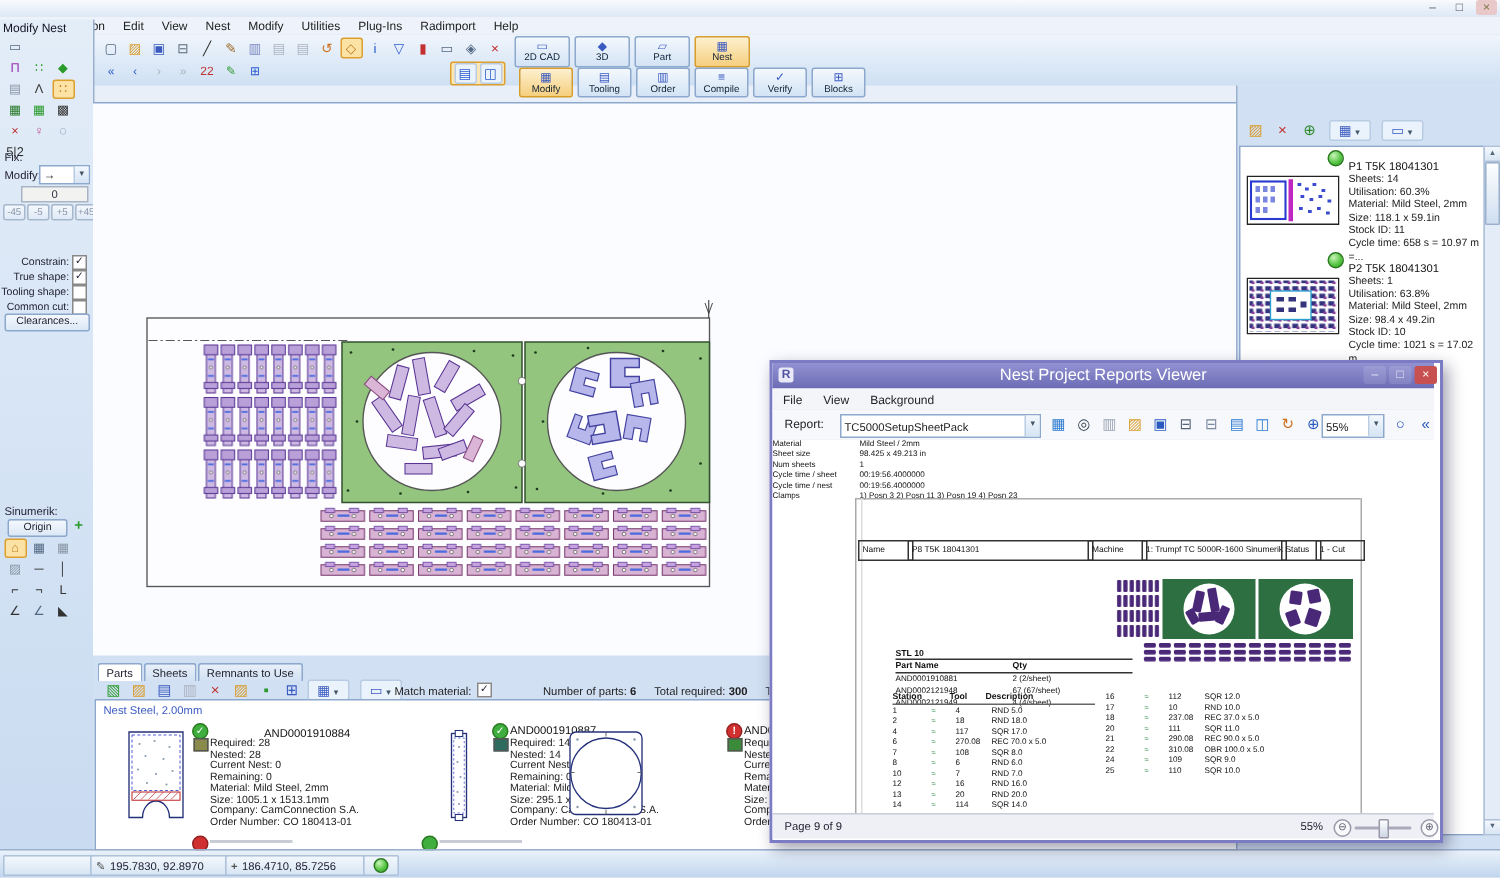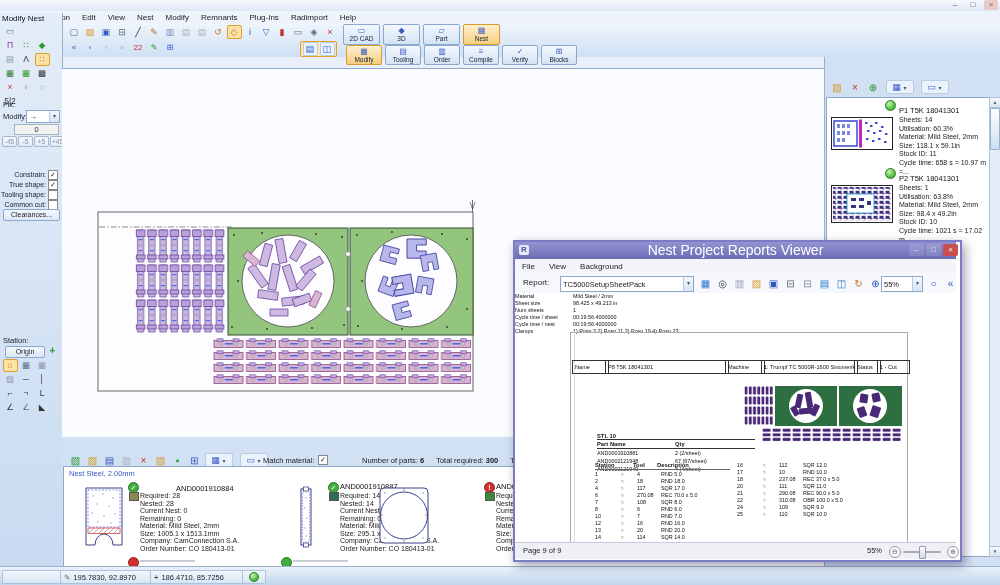--- a/index.html
+++ b/index.html
@@ -72,21 +72,21 @@
   .pname{font-size:7.5px;color:#111;}
   
   .statusbar{left:0;top:566px;width:1000px;height:19px;background:linear-gradient(#eaf2fb,#bed4ec);
     border-top:1px solid #9ab0cc;font-size:7.5px;color:#223;}
   .sseg{position:absolute;top:3px;height:12px;border:1px solid #aec2da;border-radius:1px;
     display:flex;align-items:center;gap:3px;padding:0 3px;background:linear-gradient(#f2f7fc,#d8e6f4);}
   
   .dialog{left:513px;top:240px;width:445px;height:318px;background:#fff;border:2px solid #7c7cc4;
     box-shadow:3px 4px 10px rgba(20,20,60,0.4);}
   .dtitle{left:0;top:0;width:441px;height:17px;background:linear-gradient(#9292d2,#6c6cb6);
-    color:#fff;font-size:14px;line-height:17px;text-align:center;}
+    color:#fff;font-size:11px;line-height:17px;text-align:center;}
   .dico{left:4px;top:3px;width:10px;height:10px;background:#e8e8f8;border-radius:2px;color:#5050a0;
     font-size:8px;line-height:10px;text-align:center;font-weight:bold;}
   .dbtns{right:2px;top:2px;display:flex;gap:2px;}
   .dbtns span{width:15px;height:12px;font-size:8px;line-height:12px;text-align:center;color:#e8e8f8;
     background:rgba(255,255,255,0.12);border-radius:2px;}
   .dbtns .close{background:#c75050;color:#fff;}
   .dmenu{left:0;top:17px;width:441px;height:14px;background:#f4f5f9;border-bottom:1px solid #dcdfe8;
     display:flex;align-items:center;font-size:8px;}
   .dmenu span{padding:0 7px;}
   .dtool{left:0;top:31px;width:441px;height:20px;background:#f7f8fb;border-bottom:1px solid #d4d8e2;
@@ -121,21 +121,21 @@
   </div>
 
   <div class="r menubar">
 
   <span>File</span>
       <span>Application</span>
       <span>Edit</span>
       <span>View</span>
       <span>Nest</span>
       <span>Modify</span>
-      <span>Remnants</span>
+      <span>Utilities</span>
       <span>Plug-Ins</span>
       <span>Radimport</span>
       <span>Help</span>
     </div>
 
   <div class="r tbzone"></div>
   <div class="r icrow" style="left:66px;top:25px;">
 
   <span class="ic" style="color: rgb(84, 106, 132);">▢</span>
       <span class="ic" style="color: rgb(216, 155, 42);">▨</span>
@@ -269,21 +269,21 @@
         <div class="ckrow" style="top: 177px; left: 0px;">
         <span>Tooling shape:</span>
         <span class="cb"></span>
       </div>
         <div class="ckrow" style="top: 187px; left: 0px;">
         <span>Common cut:</span>
         <span class="cb"></span>
       </div>
       </div>
     <div class="r btn" style="left:3px;top:196px;width:55px;height:10px;line-height:10px;">Clearances...</div>
-    <div class="r small-label" style="left:3px;top:323px;">Station:</div>
+    <div class="r small-label" style="left:3px;top:323px;">Sinumerik:</div>
     <div class="r btn" style="left:5px;top:333px;width:38px;height:10px;line-height:10px;">Origin</div>
     <div class="r" style="left:47px;top:332px;width:11px;height:11px;color:#2a9a2a;font-weight:bold;font-size:10px;line-height:11px;text-align:center;">+</div>
     <div class="r lgrid" style="top:346px;">
 
     <span class="ic active" style="color: rgb(192, 128, 32);">⌂</span>
         <span class="ic" style="color: rgb(84, 106, 132);">▦</span>
         <span class="ic" style="color: rgb(138, 150, 168);">▦</span>
         <span class="ic" style="color: rgb(138, 150, 168);">▨</span>
         <span class="ic" style="color: rgb(51, 51, 51);">─</span>
         <span class="ic" style="color: rgb(51, 51, 51);">│</span>
@@ -482,20 +482,23 @@
       </div>
     </div>
 
     <div class="r" style="left:1px;top:483px;width:162px;height:15px;overflow:hidden;">
       <div class="dot r" style="left:13px;top:1px;"></div>
       <div class="r" style="left:5px;top:11px;width:46px;height:10px;background:#fff;border:2px solid #c03030;border-bottom:none;"></div>
     </div>
   </div>
 
   <div class="r bpanel">
+    <div class="r" style="left:3px;top:1px;">
+      
+    <span class="tab active">Parts</span><span class="tab">Sheets</span><span class="tab">Remnants to Use</span></div>
     <div class="r icrow" style="left:5px;top:16px;">
 
     <span class="ic" style="width: 14px; height: 13px; line-height: 13px; font-size: 10px; color: rgb(42, 154, 42);">▧</span>
         <span class="ic" style="width: 14px; height: 13px; line-height: 13px; font-size: 10px; color: rgb(216, 155, 42);">▨</span>
         <span class="ic" style="width: 14px; height: 13px; line-height: 13px; font-size: 10px; color: rgb(58, 90, 192);">▤</span>
         <span class="ic" style="width: 14px; height: 13px; line-height: 13px; font-size: 10px; color: rgb(170, 180, 192);">▥</span>
         <span class="ic" style="width: 14px; height: 13px; line-height: 13px; font-size: 10px; color: rgb(194, 48, 48);">×</span>
         <span class="ic" style="width: 14px; height: 13px; line-height: 13px; font-size: 10px; color: rgb(216, 155, 42);">▨</span>
         <span class="ic" style="width: 14px; height: 13px; line-height: 13px; font-size: 10px; color: rgb(42, 154, 42);">▪</span>
         <span class="ic" style="width: 14px; height: 13px; line-height: 13px; font-size: 10px; color: rgb(58, 90, 192);">⊞</span>

